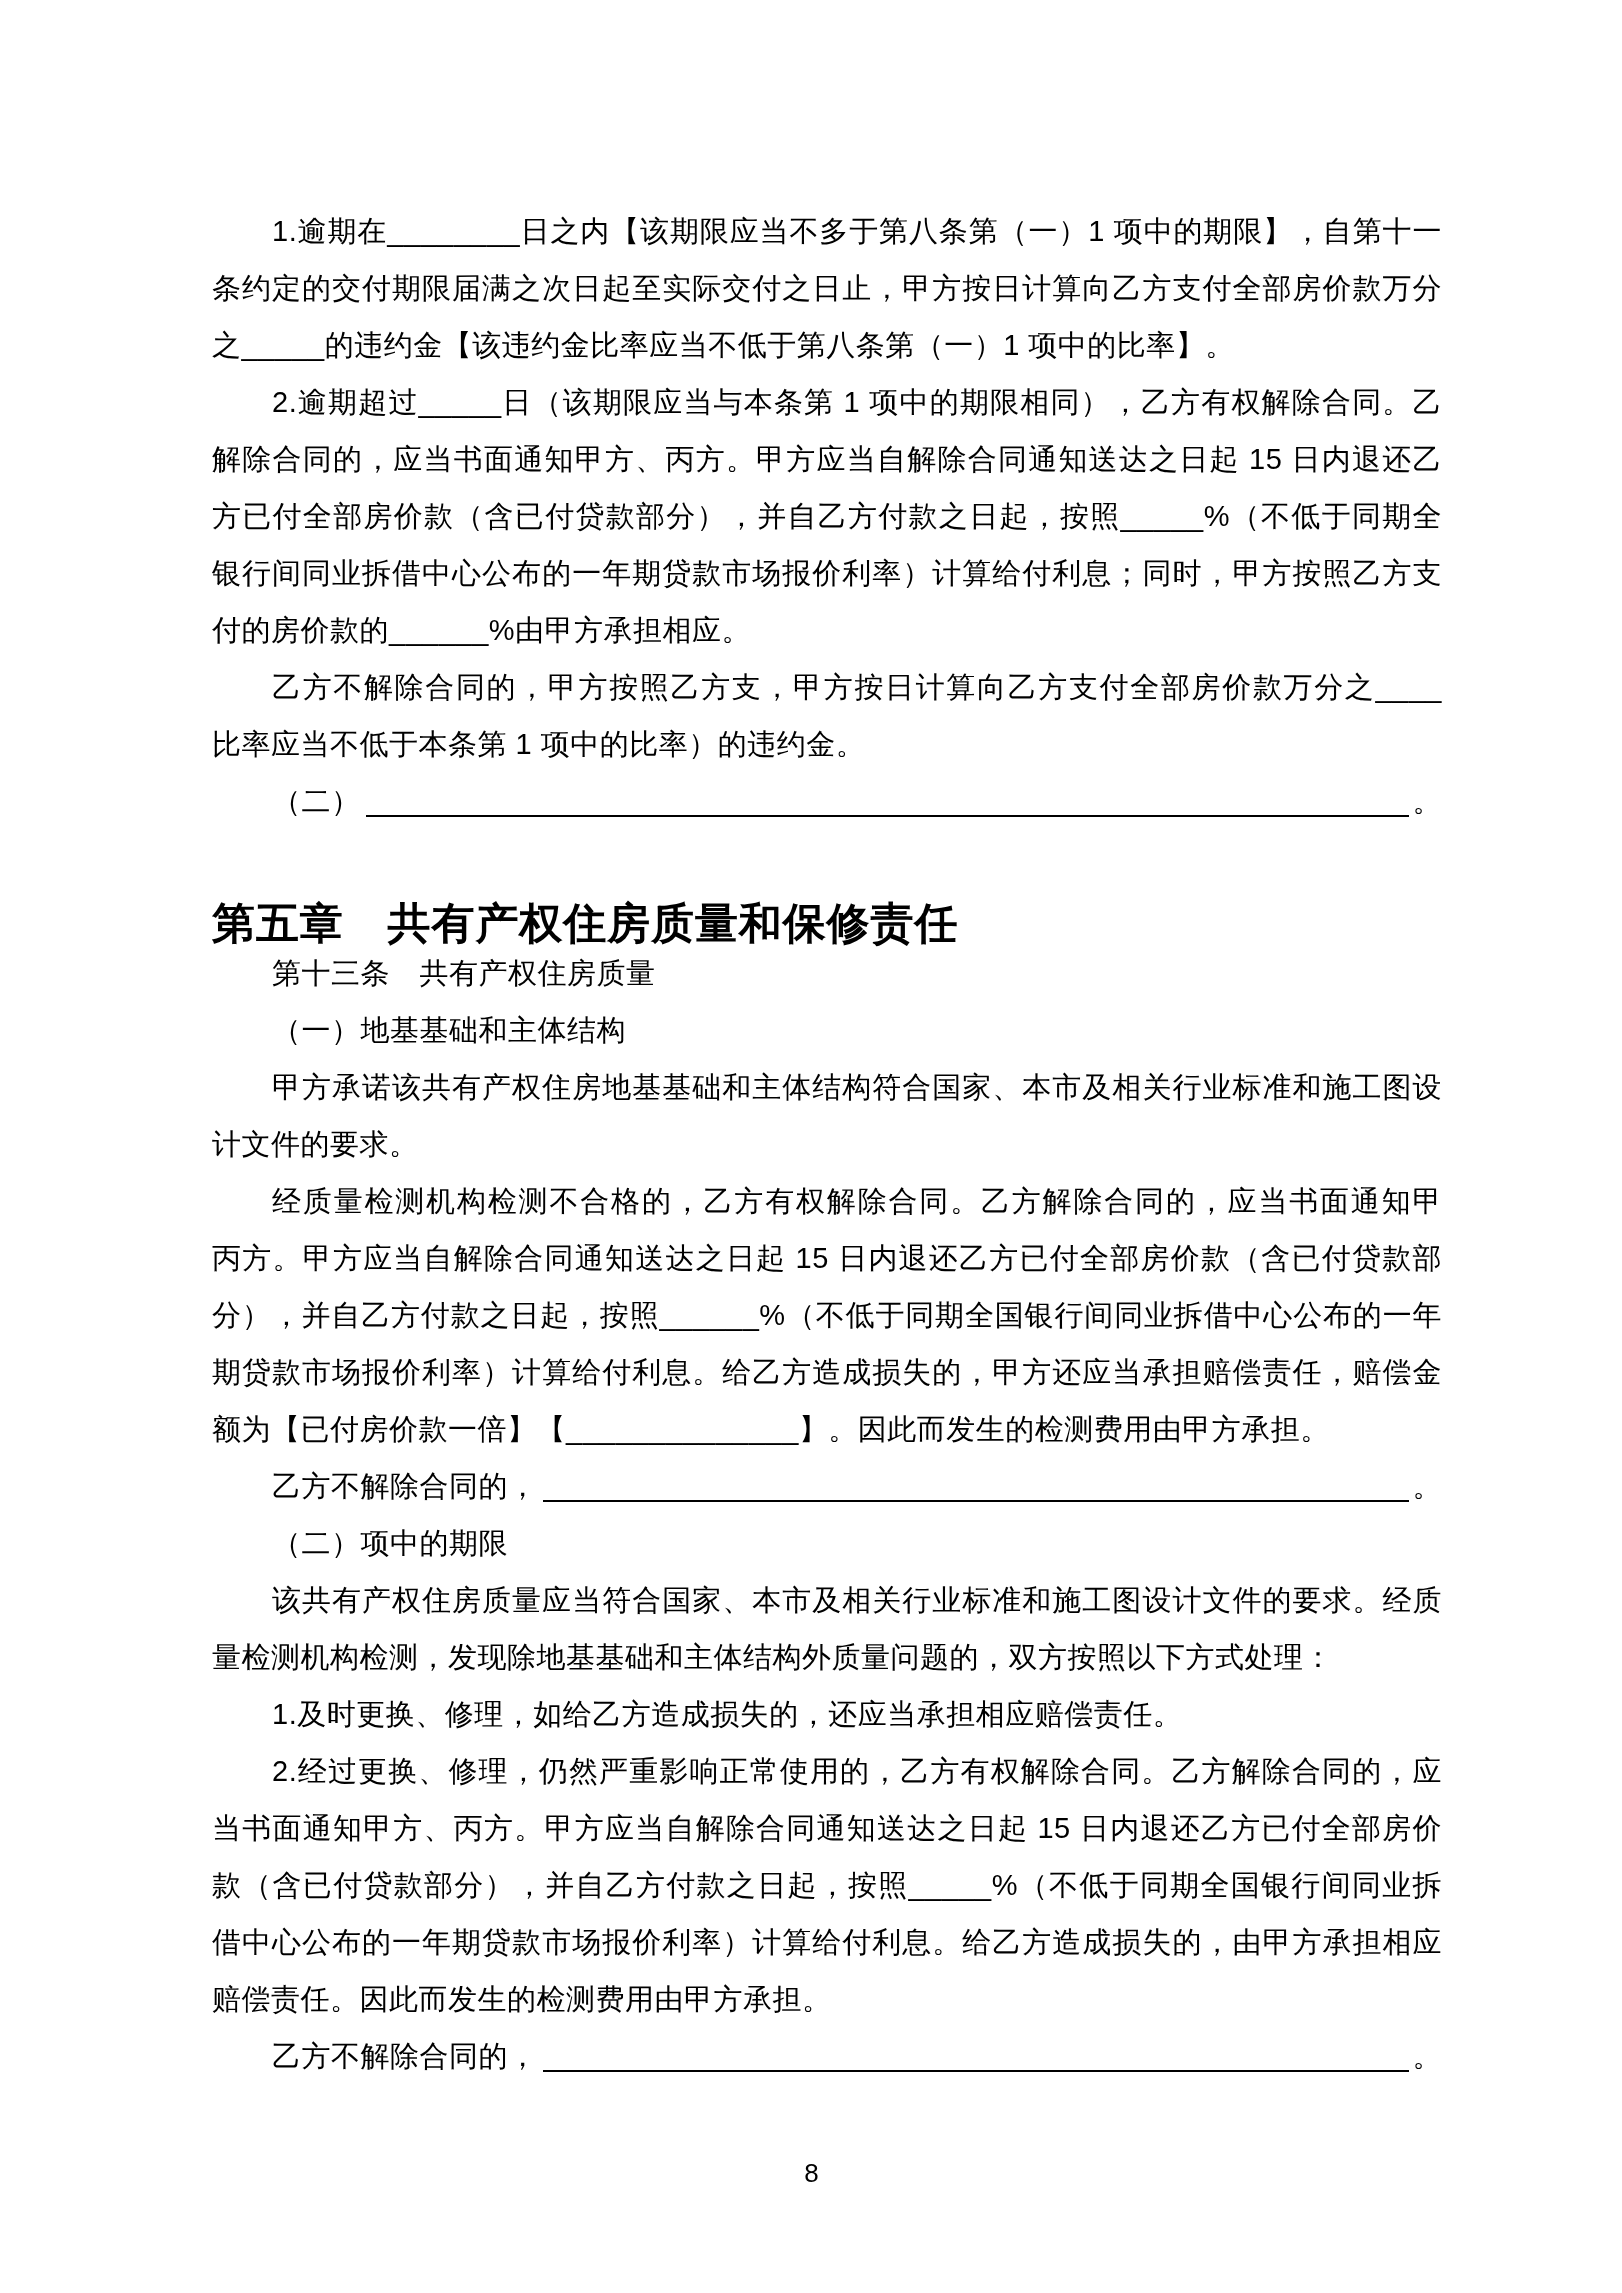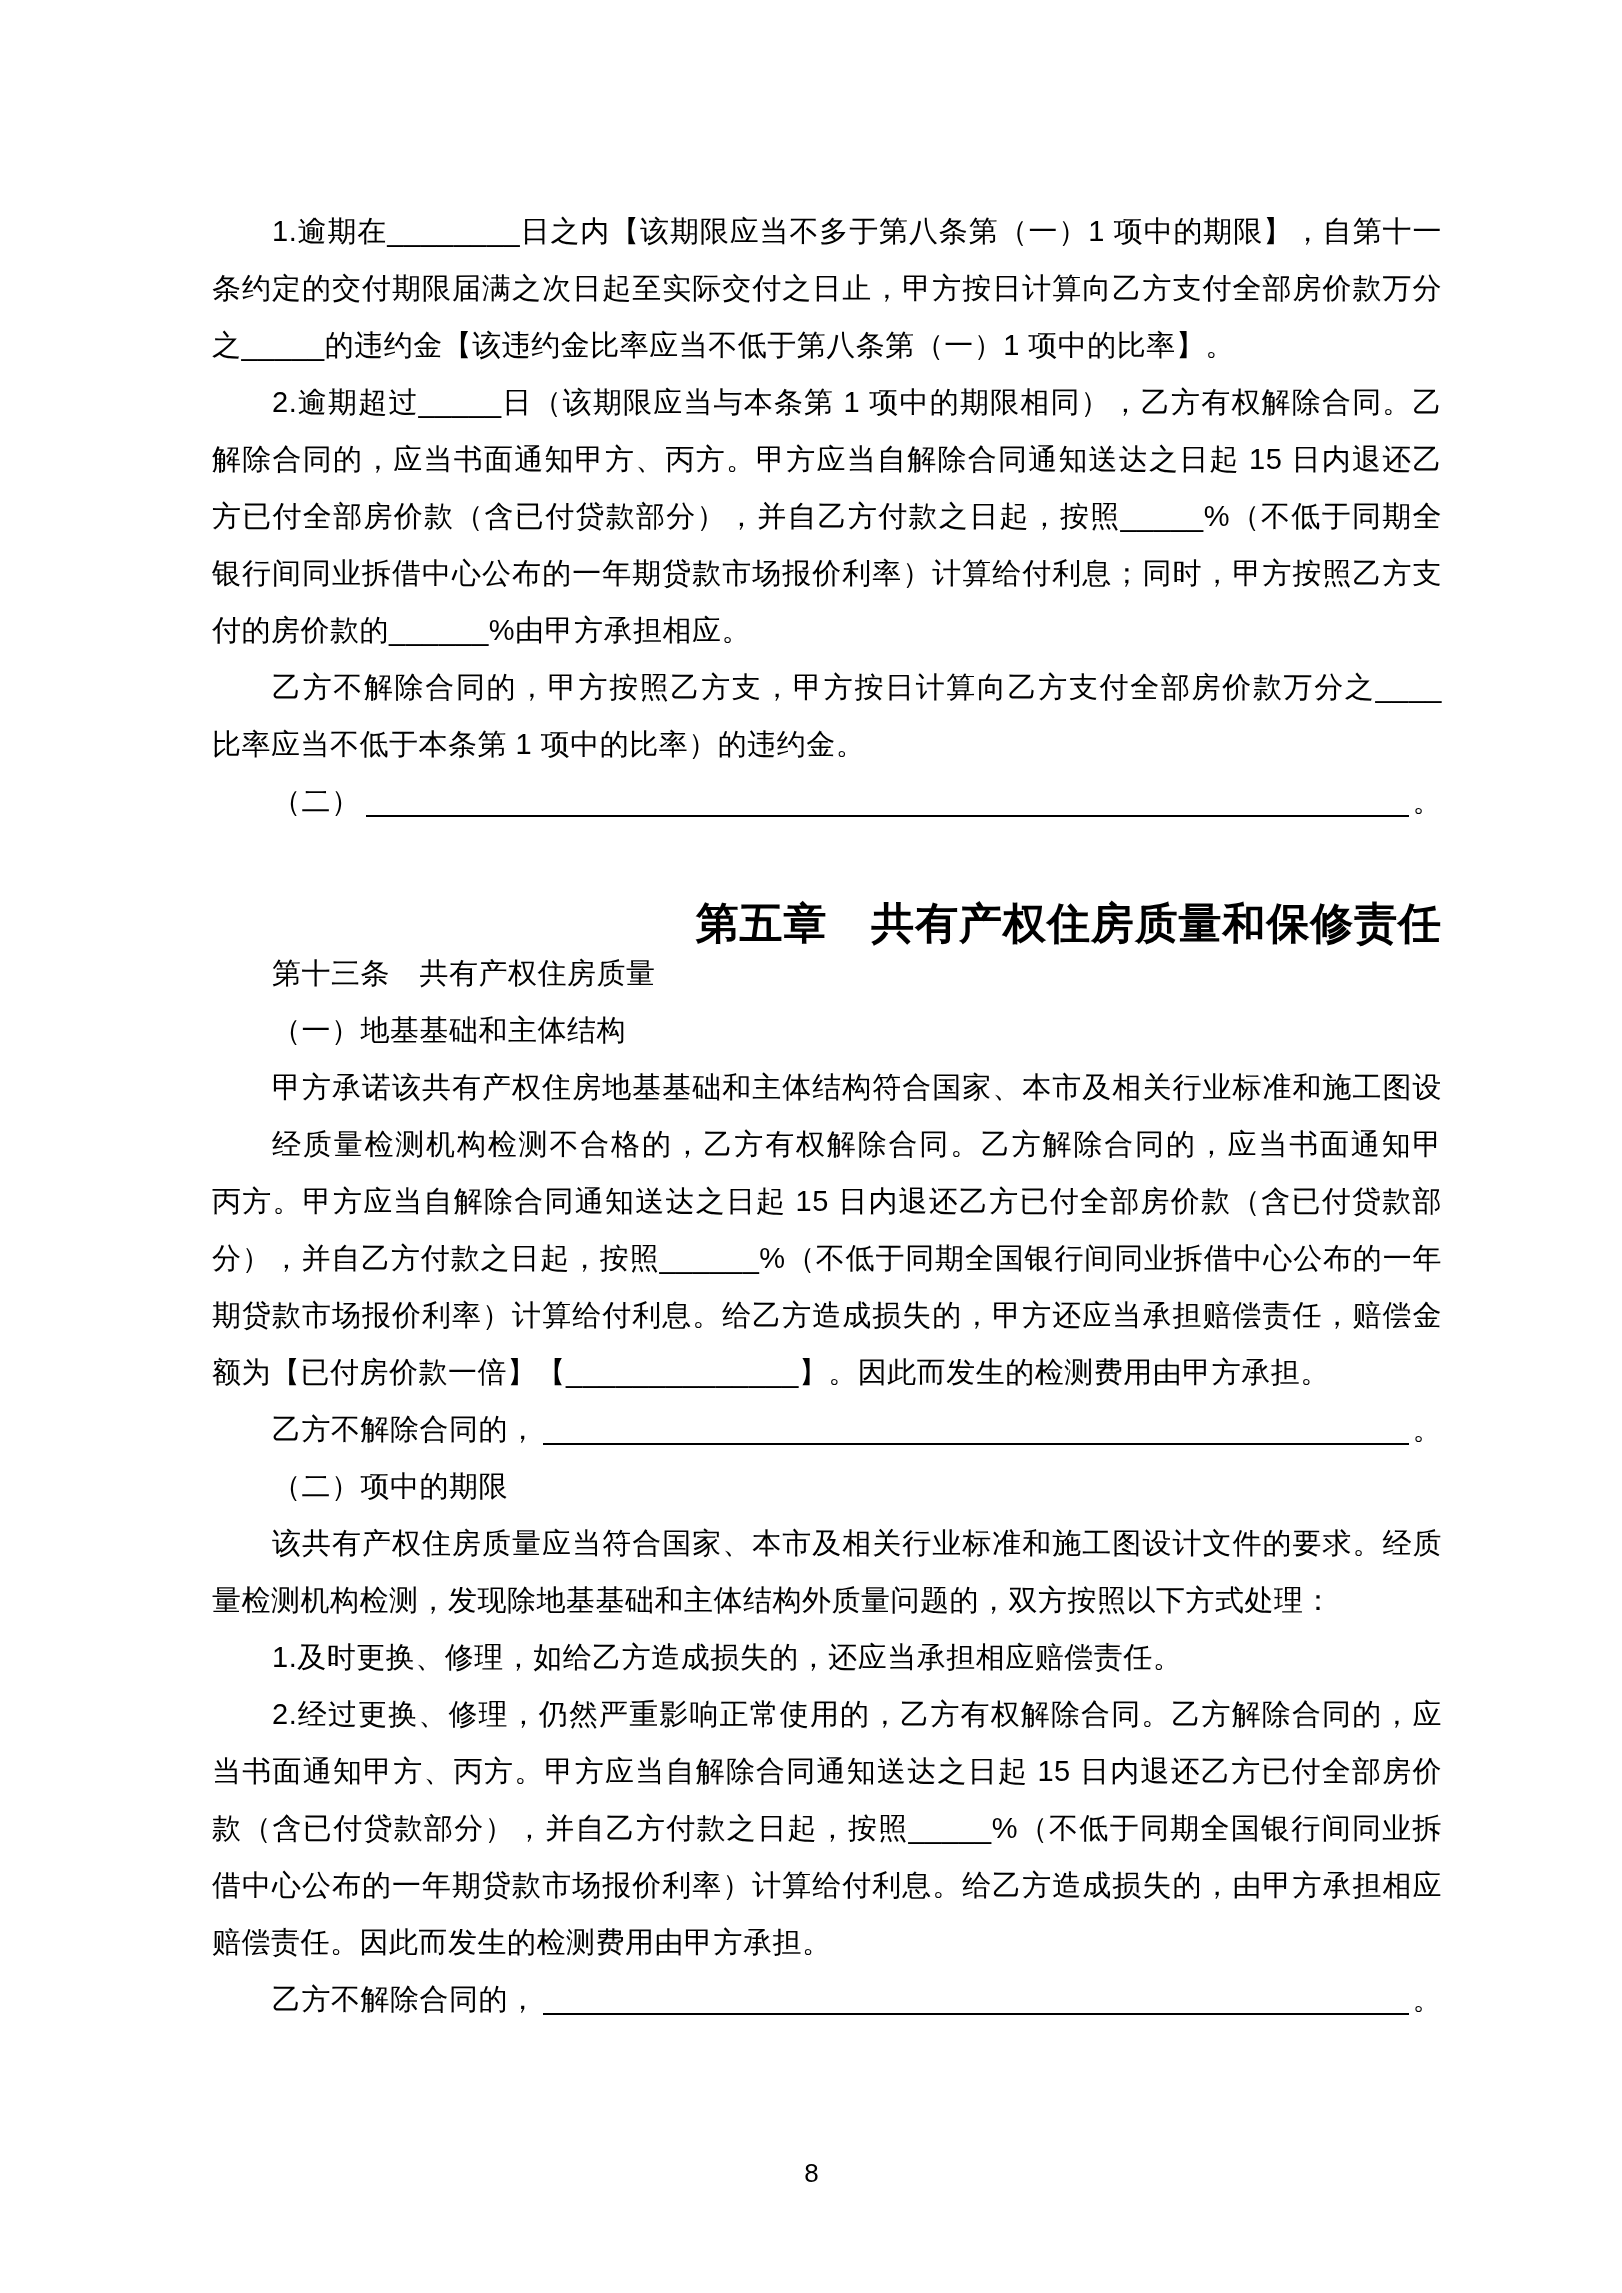--- a/index.html
+++ b/index.html
@@ -38,21 +38,21 @@
   .fillline .txt { flex: 0 0 auto; }
   .fill {
     flex: 1 1 auto;
     border-bottom: 2.7px solid #000000;
     margin: 0 3.6px 12.7px 5.5px;
   }
   .heading {
     height: 115px;
     line-height: 186px;
     overflow: visible;
-    text-align: right;
+    text-align: left;
     font-size: 43px;
     font-weight: 700;
     letter-spacing: 0.9px;
   }
   .pagenum {
     position: absolute;
     top: 2160px;
     left: 0;
     width: 100%;
     text-align: center;
@@ -77,20 +77,21 @@
       <div class="line">比率应当不低于本条第 1 项中的比率）的违约金。</div>
       <div class="line fillline ind">
         <span class="txt">（二）</span>
         <span class="fill"></span>
         <span class="txt">。</span>
       </div>
       <div class="heading">第五章　共有产权住房质量和保修责任</div>
       <div class="line ind">第十三条　共有产权住房质量</div>
       <div class="line ind">（一）地基基础和主体结构</div>
       <div class="line j ind">甲方承诺该共有产权住房地基基础和主体结构符合国家、本市及相关行业标准和施工图设</div>
+      <div class="line">计文件的要求。</div>
       <div class="line j ind">经质量检测机构检测不合格的，乙方有权解除合同。乙方解除合同的，应当书面通知甲方、</div>
       <div class="line j">丙方。甲方应当自解除合同通知送达之日起 15 日内退还乙方已付全部房价款（含已付贷款部</div>
       <div class="line j">分），并自乙方付款之日起，按照______%（不低于同期全国银行间同业拆借中心公布的一年</div>
       <div class="line j">期贷款市场报价利率）计算给付利息。给乙方造成损失的，甲方还应当承担赔偿责任，赔偿金</div>
       <div class="line">额为【已付房价款一倍】【______________】。因此而发生的检测费用由甲方承担。</div>
       <div class="line fillline ind">
         <span class="txt">乙方不解除合同的，</span>
         <span class="fill"></span>
         <span class="txt">。</span>
       </div>

